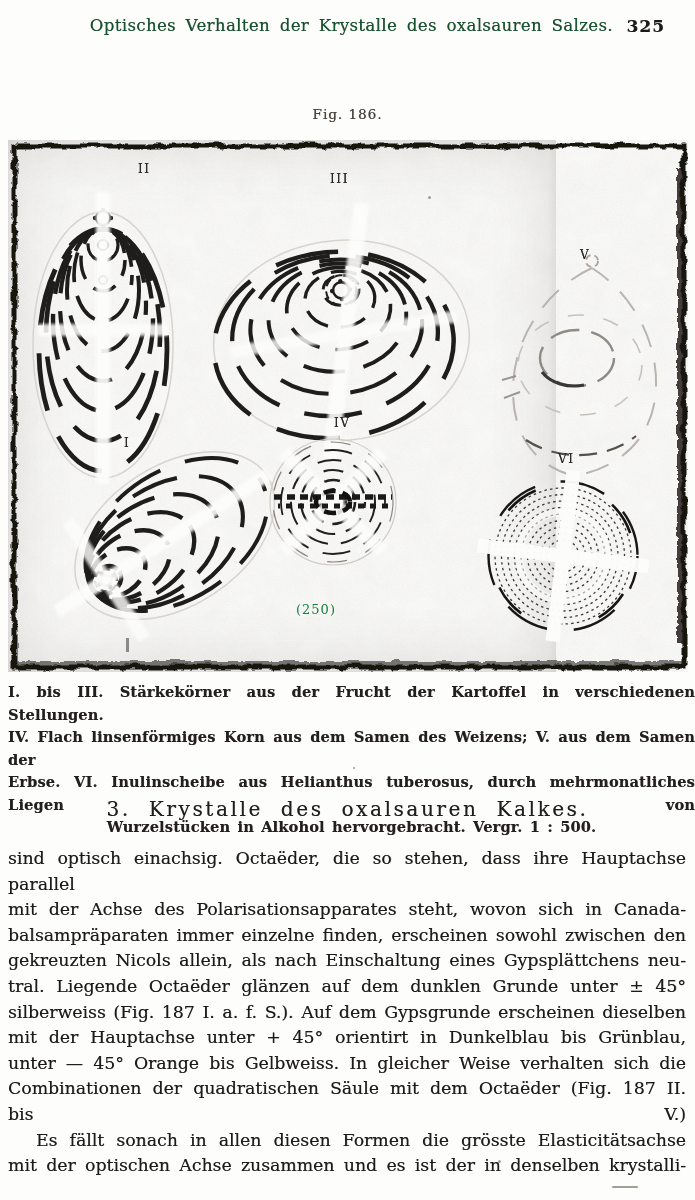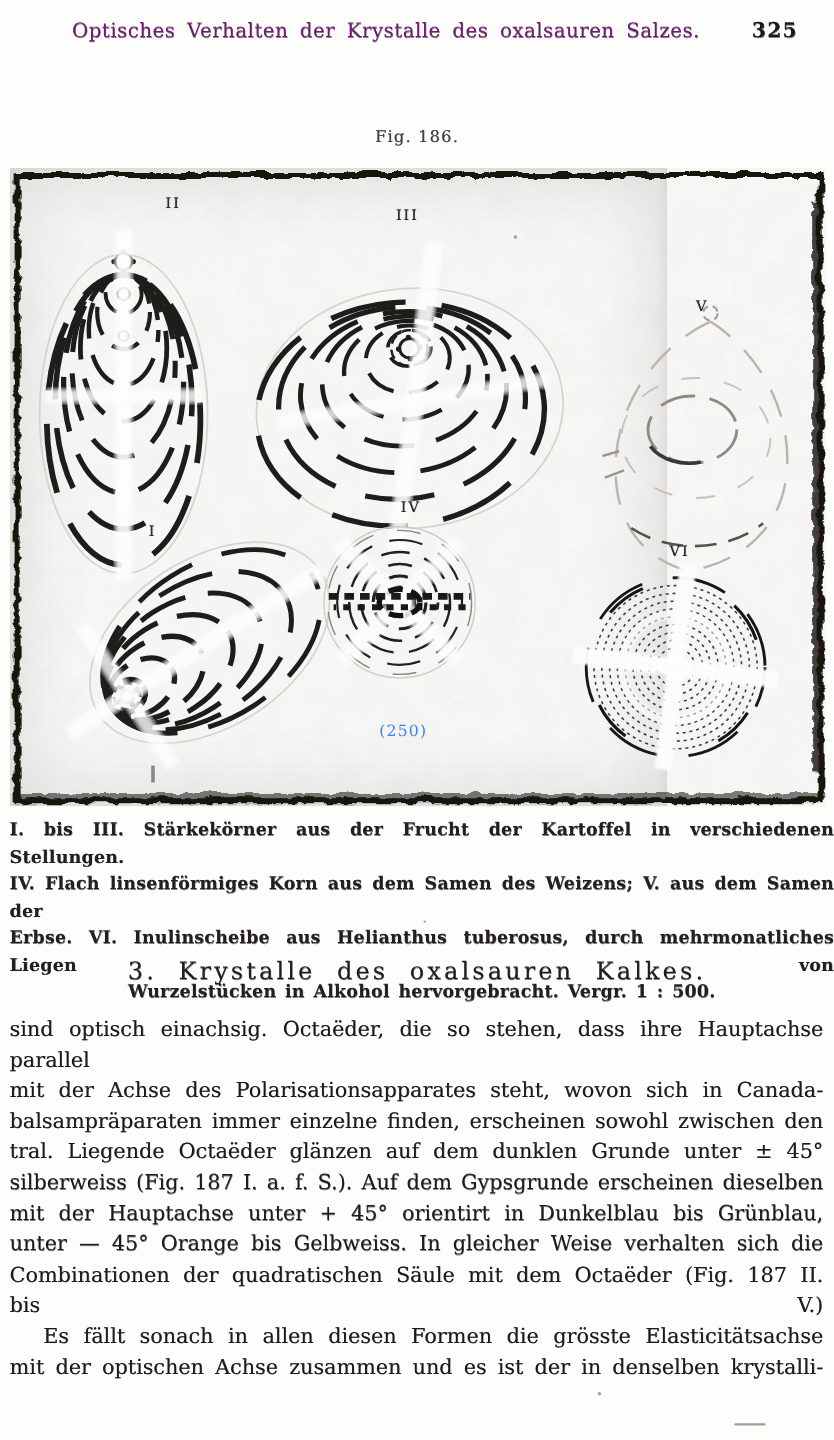--- a/index.html
+++ b/index.html
@@ -6,40 +6,40 @@
   .sheet{
     position:relative;width:695px;height:1200px;margin:0 auto;
     background:#fdfdfc;overflow:hidden;
     font-family:"DejaVu Serif","Liberation Serif",serif;
     color:#1c1a18;
   }
   .ink{text-shadow:0.3px 0.3px 0.5px rgba(30,28,25,.55);}
 
   
   .runhead{position:absolute;top:16px;left:0;right:0;height:26px;}
-  .rh-title{position:absolute;left:60px;right:82px;text-align:left;
-    font-size:16.5px;word-spacing:4px;letter-spacing:.4px;color:#701a75;}
+  .rh-title{position:absolute;left:60px;right:82px;text-align:right;
+    font-size:16.5px;word-spacing:4px;letter-spacing:.4px;color:#14532d;}
   .rh-page{position:absolute;right:30px;top:0;font-size:17px;font-weight:700;letter-spacing:1px;margin-left:23px;}
 
   
   .intro{position:absolute;top:52px;left:10px;right:10px;line-height:28px;font-size:17px;}
   .line{white-space:nowrap;}
   .jline{white-space:normal;text-align:justify;text-align-last:justify;word-spacing:2px;}
 
   .figtitle{position:absolute;top:106px;left:0;right:0;text-align:center;
     font-size:13.5px;color:#454039;letter-spacing:1px;}
 
   
   .figure{position:relative;position:absolute;top:140px;left:8px;width:548px;height:532px;
     box-shadow:inset 0 0 55px 10px rgba(95,90,82,.16), inset 0 0 10px rgba(70,66,60,.12);}
   .figure svg{position:absolute;inset:0;}
   .glabel{position:absolute;font-size:12px;color:#2b2926;letter-spacing:1.6px;
     font-family:"DejaVu Serif","Liberation Serif",serif;text-shadow:0 0 .6px #555;}
-  .scalenote{position:absolute;left:288px;top:462px;width:80px;text-align:center;
-    font-size:13px;color:#3b82f6;letter-spacing:1px;}
+  .scalenote{position:absolute;left:288px;top:462px;width:80px;
+    font-size:13px;color:#15803d;letter-spacing:1px;}
 
   
   .caption{position:absolute;top:681px;left:8px;right:0;line-height:22.5px;
     font-size:14.5px;font-weight:700;letter-spacing:.2px;word-spacing:2px;color:#221f1c;}
   .cap-center{text-align:center;text-align-last:center;}
 
   
   .heading{position:absolute;top:797px;left:0;right:0;margin:0;text-align:center;
     font-size:20px;font-weight:400;letter-spacing:2.6px;word-spacing:9px;color:#201e1b;}
 
@@ -223,20 +223,21 @@
     <div class="jline">Erbse.  VI. Inulinscheibe aus Helianthus tuberosus, durch mehrmonatliches Liegen von</div>
     <div class="cap-center">Wurzelstücken in Alkohol hervorgebracht.   Vergr. 1 : 500.</div>
   </div>
 
   <h2 class="heading ink">3.  Krystalle des oxalsauren Kalkes.</h2>
 
   <div class="bodytext ink">
     <div class="jline">sind optisch einachsig.  Octaëder, die so stehen, dass ihre Hauptachse parallel</div>
     <div class="jline">mit der Achse des Polarisationsapparates steht, wovon sich in Canada-</div>
     <div class="jline">balsampräparaten immer einzelne finden, erscheinen sowohl zwischen den</div>
+    <div class="jline">gekreuzten Nicols allein, als nach Einschaltung eines Gypsplättchens neu-</div>
     <div class="jline">tral.  Liegende Octaëder glänzen auf dem dunklen Grunde unter ± 45°</div>
     <div class="jline">silberweiss (Fig. 187 I. a. f. S.).  Auf dem Gypsgrunde erscheinen dieselben</div>
     <div class="jline">mit der Hauptachse unter + 45° orientirt in Dunkelblau bis Grünblau,</div>
     <div class="jline">unter — 45° Orange bis Gelbweiss.  In gleicher Weise verhalten sich die</div>
     <div class="jline">Combinationen der quadratischen Säule mit dem Octaëder (Fig. 187 II. bis V.)</div>
     <div class="jline indent">Es fällt sonach in allen diesen Formen die grösste Elasticitätsachse</div>
     <div class="jline">mit der optischen Achse zusammen und es ist der in  denselben krystalli-</div>
 
   </div>
 

